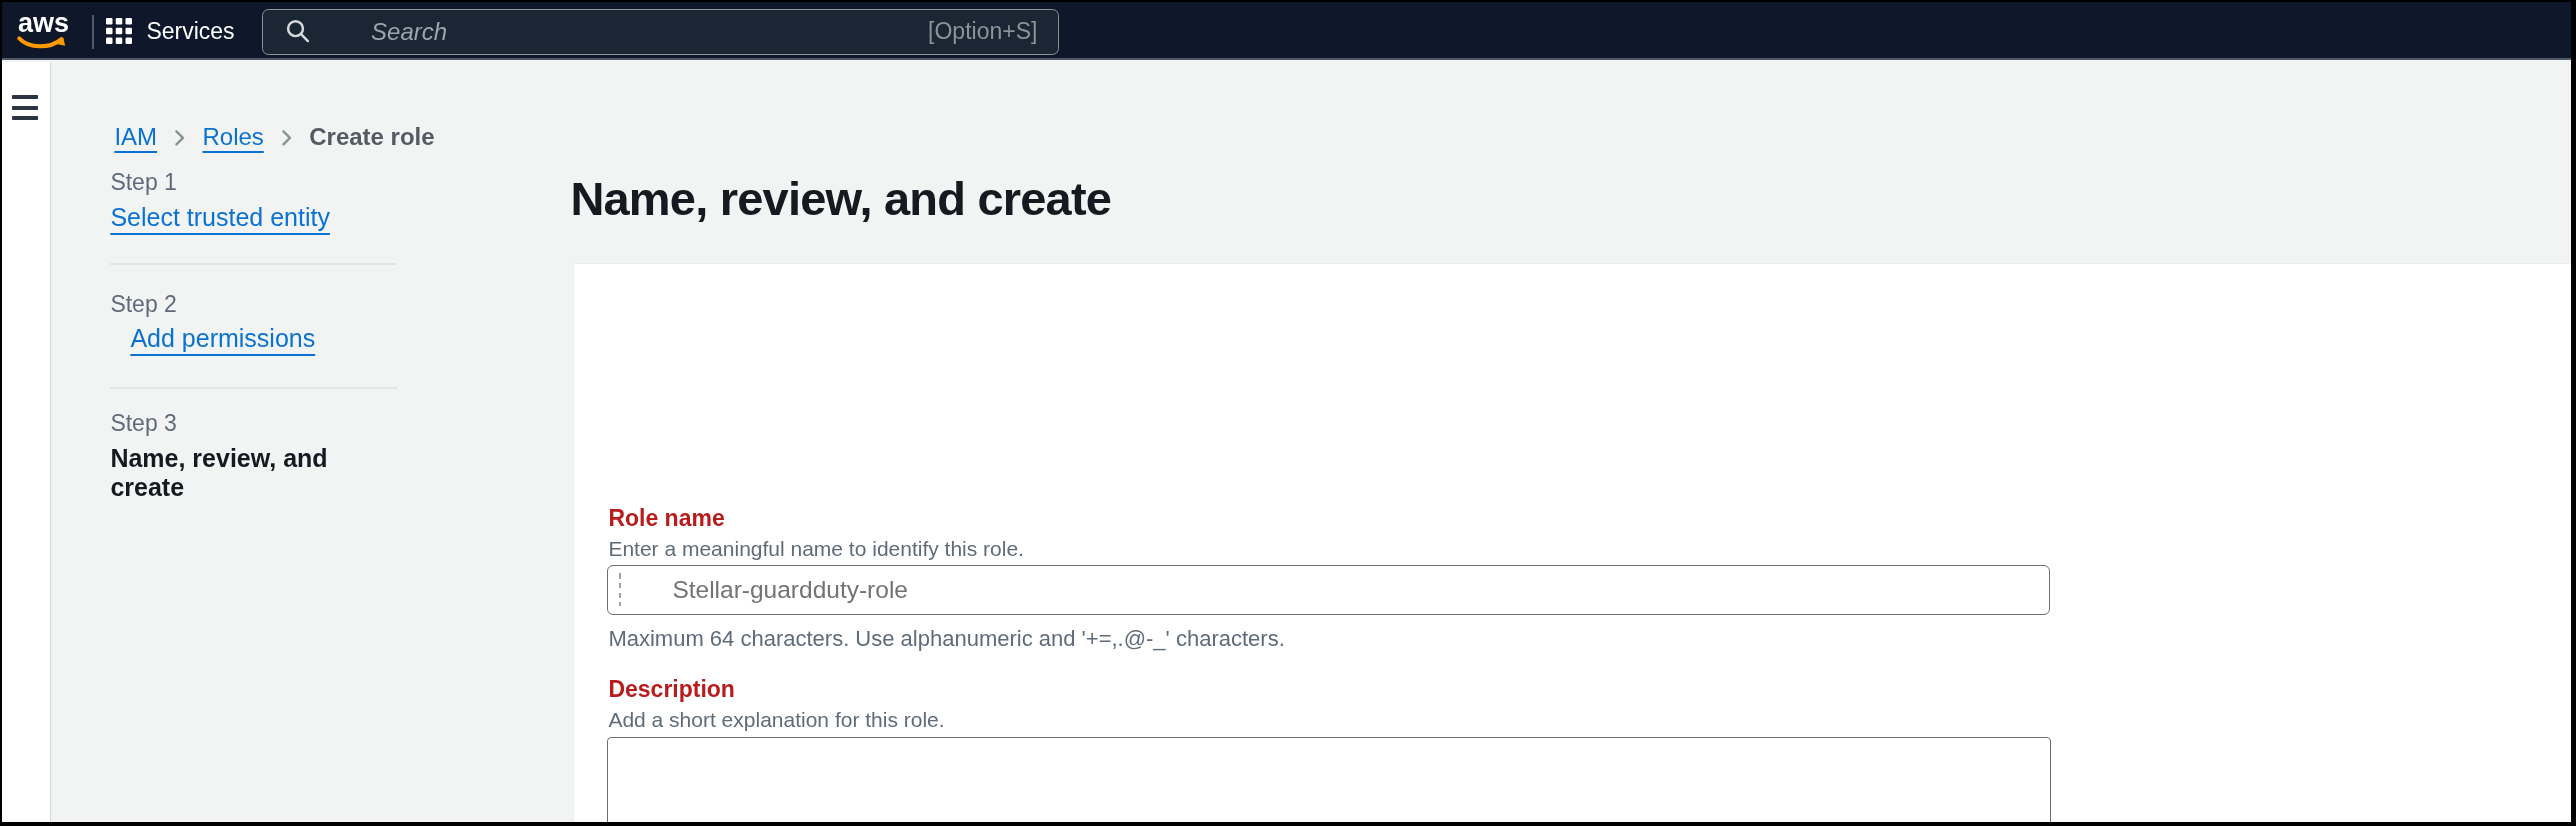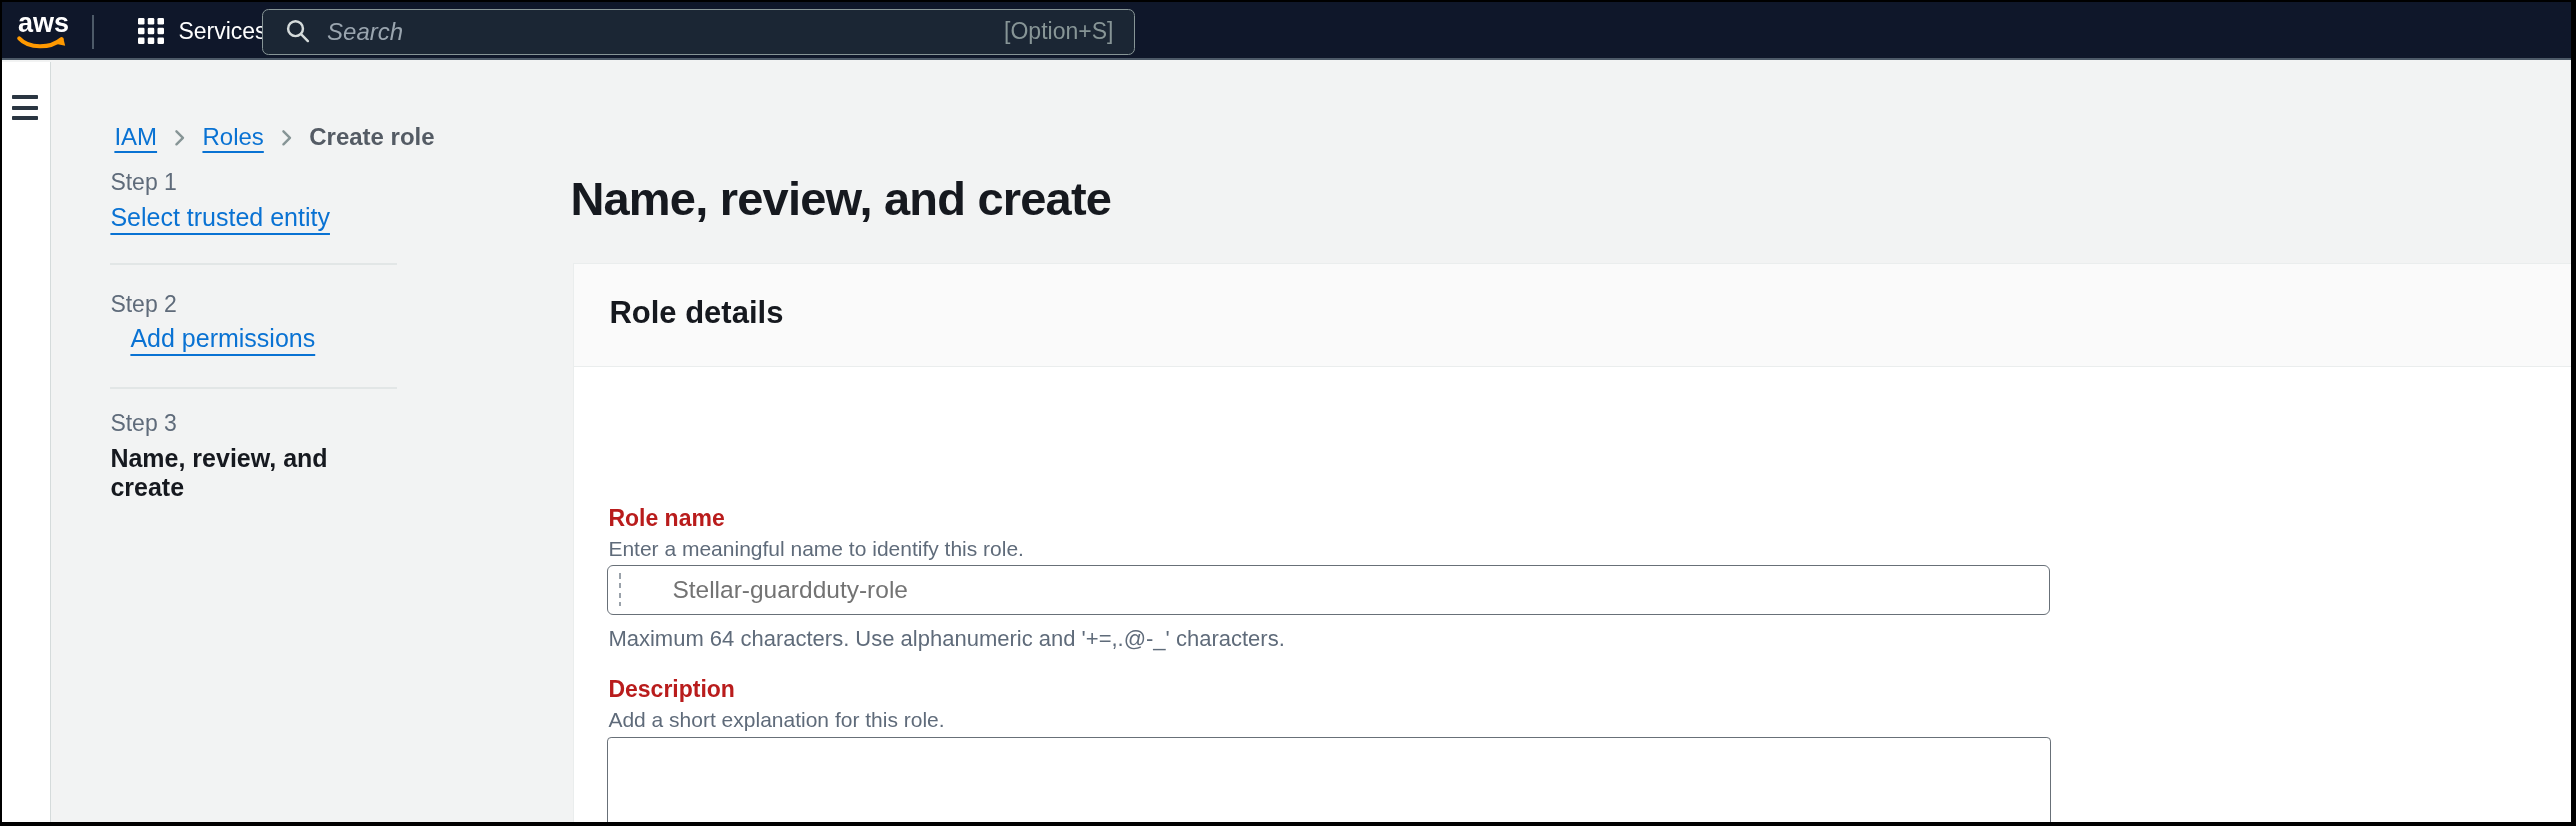--- a/index.html
+++ b/index.html
@@ -7,23 +7,23 @@
   .screen { position:absolute; left:2.4px; top:2.4px; width:2569px; height:820px; background:#f2f3f3; overflow:hidden; }
 
   
   .topbar { position:absolute; left:0; top:0; width:100%; height:58px; background:#0f172a; border-bottom:2.4px solid #4d5a68; }
   .topbar-left { position:absolute; left:0; top:0; height:58px; display:flex; align-items:center; }
   .aws-logo { position:relative; width:52px; height:41px; margin-left:14px; margin-top:1.6px; cursor:pointer; }
   .aws-logo .aws-word { position:absolute; left:1.6px; top:-3.3px; color:#fff; font-weight:700; font-size:27px; letter-spacing:0; }
   .aws-logo svg { position:absolute; left:0; top:23px; }
   .tb-divider { width:1.6px; height:34px; background:#4d5a68; margin:0 0; }
   .tb-div-1 { position:absolute; left:90px; top:12.2px; }
-  .services-btn { position:absolute; left:136px; top:0; height:58px; display:flex; align-items:center; gap:14px; cursor:pointer; }
+  .services-btn { position:absolute; left:104px; top:0; height:58px; display:flex; align-items:center; gap:14px; cursor:pointer; }
   .services-label { color:#fff; font-size:23px; }
-  .search-box { position:absolute; left:260px; top:6.5px; width:873px; height:46px; background:#1b2634; border:1.6px solid #879596; border-radius:6.5px; display:flex; align-items:center; cursor:text; }
+  .search-box { position:absolute; left:260px; top:6.5px; width:797px; height:46px; background:#1b2634; border:1.6px solid #879596; border-radius:6.5px; display:flex; align-items:center; cursor:text;gap:44px; }
   .search-box .mag { margin-left:21px; flex:0 0 auto; }
   .search-placeholder { margin-left:14.7px; font-size:24px; font-style:italic; color:#9aa5af; flex:1 1 auto; }
   .search-shortcut { margin-right:21px; font-size:23px; color:#879596; flex:0 0 auto; }
   .topbar-right { position:absolute; right:0; top:0; height:58px; }
 
   
   .nav-strip { position:absolute; left:0; top:60px; bottom:0; width:49px; background:#fff; border-right:1.6px solid #d5dbdb; }
   .hamburger { position:absolute; left:9.8px; top:33px; width:26px; height:29px; cursor:pointer; }
   .hamburger div { position:absolute; left:0; width:26px; height:4.1px; background:#2a3541; border-radius:0.8px; }
   .hb1{top:0;} .hb2{top:10.6px;} .hb3{top:21px;}
@@ -153,23 +153,20 @@
     <div class="step-link sk2">Add permissions</div>
     <div class="step-divider sd2"></div>
 
     <div class="step-label sl3">Step 3</div>
     <div class="step-current sk3">Name, review, and create</div>
   </div>
 
   <h1 class="page-title">Name, review, and create</h1>
 
   <div class="panel">
-    <div class="panel-header">
-      <div class="panel-title">Role details</div>
-    </div>
     <div class="panel-body">
 
       <div class="field-label fl-rolename">Role name</div>
       <div class="field-help fh-rolename">Enter a meaningful name to identify this role.</div>
       <input class="role-input" type="text" value="Stellar-guardduty-role" style="">
       <div class="input-caret"></div>
       <div class="field-constraint fc-rolename">Maximum 64 characters. Use alphanumeric and '+=,.@-_' characters.</div>
 
       <div class="field-label fl-desc">Description</div>
       <div class="field-help fh-desc">Add a short explanation for this role.</div>

